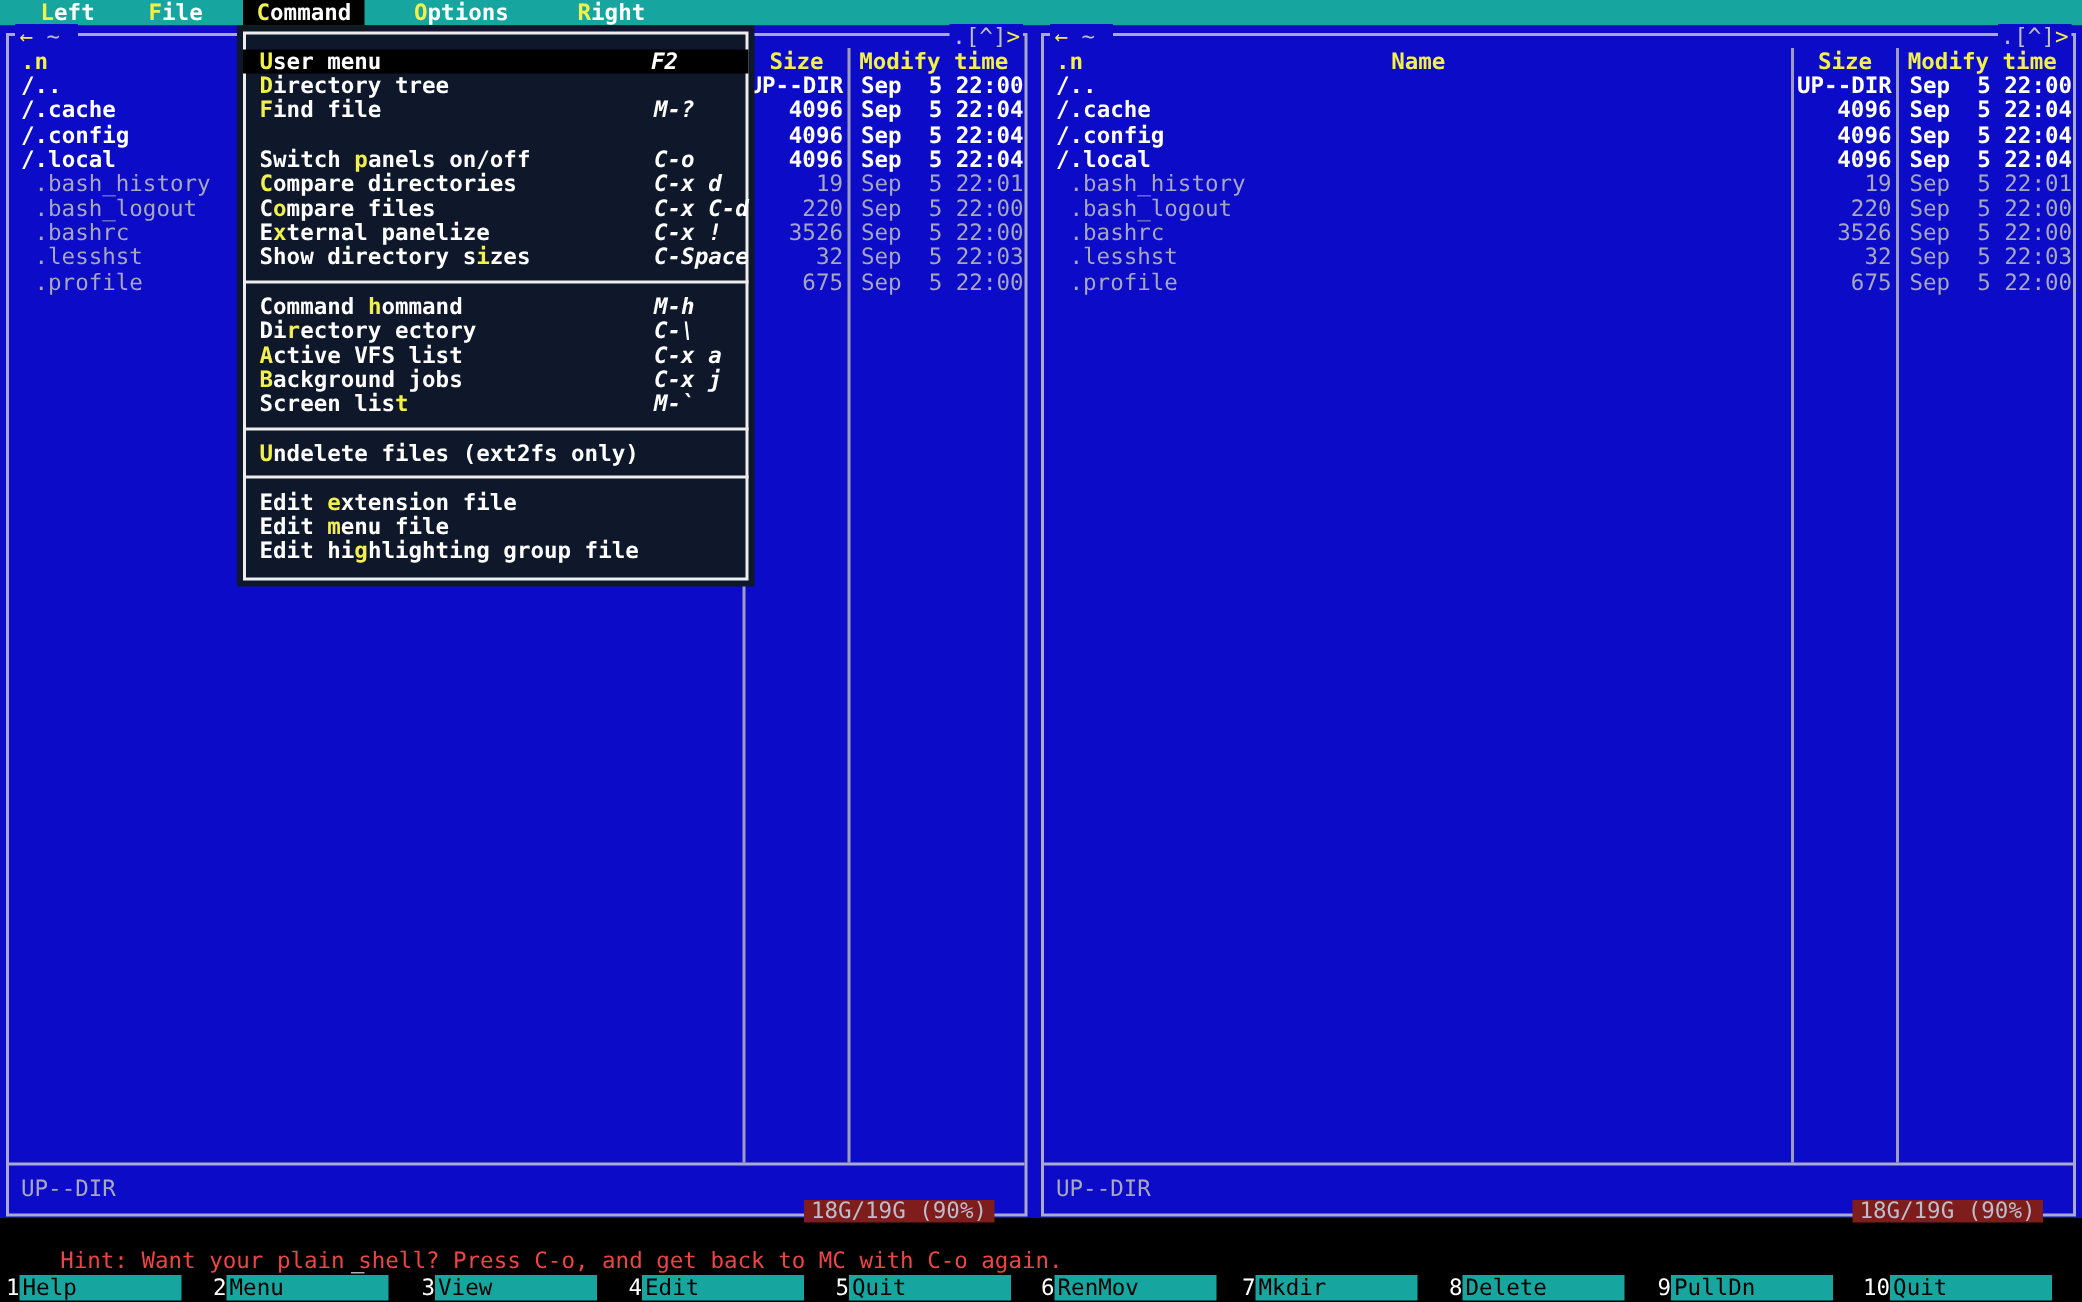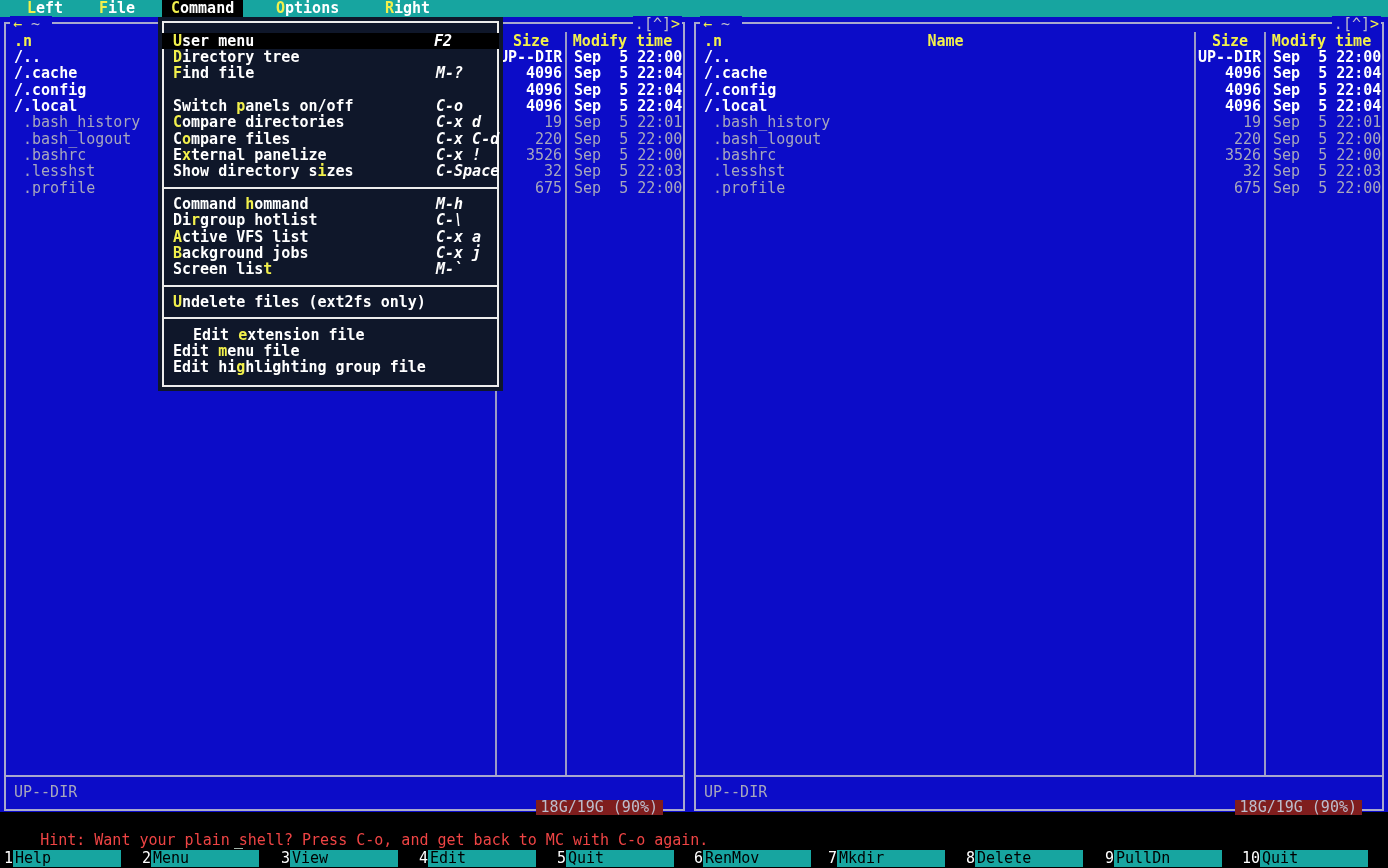--- a/index.html
+++ b/index.html
@@ -110,28 +110,28 @@
     <div class="menu-item msel" style="top: 16px;"><span class="mlabel"><span></span><span class="hot">U</span><span>ser menu</span></span><span class="mshortcut">F2</span></div>
         <div class="menu-item" style="top: 32px;"><span class="mlabel"><span></span><span class="hot">D</span><span>irectory tree</span></span></div>
         <div class="menu-item" style="top: 48px;"><span class="mlabel"><span></span><span class="hot">F</span><span>ind file</span></span><span class="mshortcut">M-?</span></div>
         <div class="menu-item" style="top: 81px;"><span class="mlabel"><span>Switch </span><span class="hot">p</span><span>anels on/off</span></span><span class="mshortcut">C-o</span></div>
         <div class="menu-item" style="top: 97px;"><span class="mlabel"><span></span><span class="hot">C</span><span>ompare directories</span></span><span class="mshortcut">C-x d</span></div>
         <div class="menu-item" style="top: 114px;"><span class="mlabel"><span>C</span><span class="hot">o</span><span>mpare files</span></span><span class="mshortcut">C-x C-d</span></div>
         <div class="menu-item" style="top: 130px;"><span class="mlabel"><span>E</span><span class="hot">x</span><span>ternal panelize</span></span><span class="mshortcut">C-x !</span></div>
         <div class="menu-item" style="top: 146px;"><span class="mlabel"><span>Show directory s</span><span class="hot">i</span><span>zes</span></span><span class="mshortcut">C-Space</span></div>
         <div class="menu-sep" style="top: 170px;"></div>
         <div class="menu-item" style="top: 179px;"><span class="mlabel"><span>Command </span><span class="hot">h</span><span>ommand</span></span><span class="mshortcut">M-h</span></div>
-        <div class="menu-item" style="top: 195px;"><span class="mlabel"><span>Di</span><span class="hot">r</span><span>group hotlist</span></span><span class="mshortcut">C-\</span></div>
+        <div class="menu-item" style="top: 195px;"><span class="mlabel"><span>Di</span><span class="hot">r</span><span>ectory ectory</span></span><span class="mshortcut">C-\</span></div>
         <div class="menu-item" style="top: 212px;"><span class="mlabel"><span></span><span class="hot">A</span><span>ctive VFS list</span></span><span class="mshortcut">C-x a</span></div>
         <div class="menu-item" style="top: 228px;"><span class="mlabel"><span></span><span class="hot">B</span><span>ackground jobs</span></span><span class="mshortcut">C-x j</span></div>
         <div class="menu-item" style="top: 244px;"><span class="mlabel"><span>Screen lis</span><span class="hot">t</span><span></span></span><span class="mshortcut">M-`</span></div>
         <div class="menu-sep" style="top: 268px;"></div>
         <div class="menu-item" style="top: 277px;"><span class="mlabel"><span></span><span class="hot">U</span><span>ndelete files (ext2fs only)</span></span></div>
         <div class="menu-sep" style="top: 300px;"></div>
-        <div class="menu-item" style="top: 310px; margin-left: 20px;"><span class="mlabel"><span>Edit </span><span class="hot">e</span><span>xtension file</span></span></div>
+        <div class="menu-item" style="top: 310px;"><span class="mlabel"><span>Edit </span><span class="hot">e</span><span>xtension file</span></span></div>
         <div class="menu-item" style="top: 326px;"><span class="mlabel"><span>Edit </span><span class="hot">m</span><span>enu file</span></span></div>
         <div class="menu-item" style="top: 342px;"><span class="mlabel"><span>Edit hi</span><span class="hot">g</span><span>hlighting group file</span></span></div>
       </div>
   </div>
 
   <div class="hintline">
     <span>Hint: Want your plain shell? Press C-o, and get back to MC with C-o again.</span>
   </div>
   <div class="promptline">
     <span>midnight@commander:~$</span><span class="cursor"></span>

